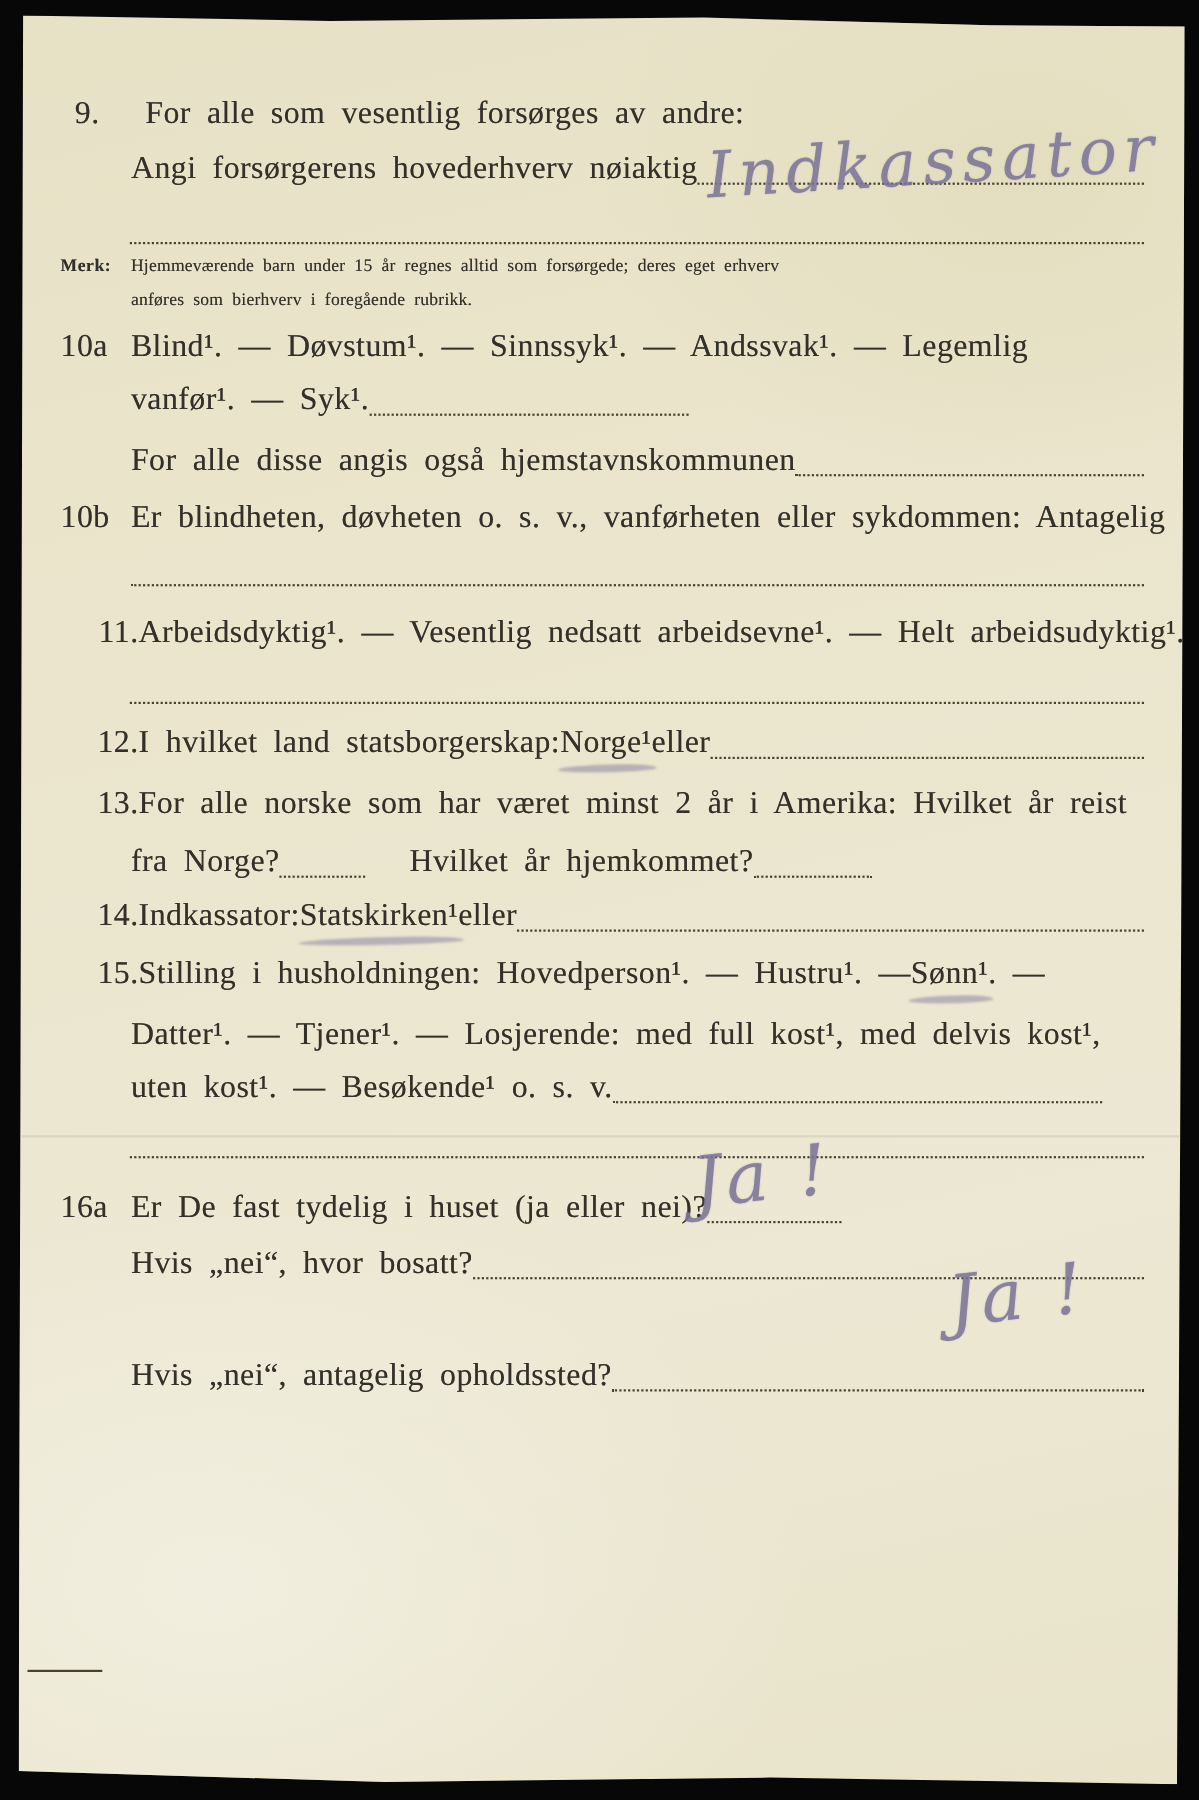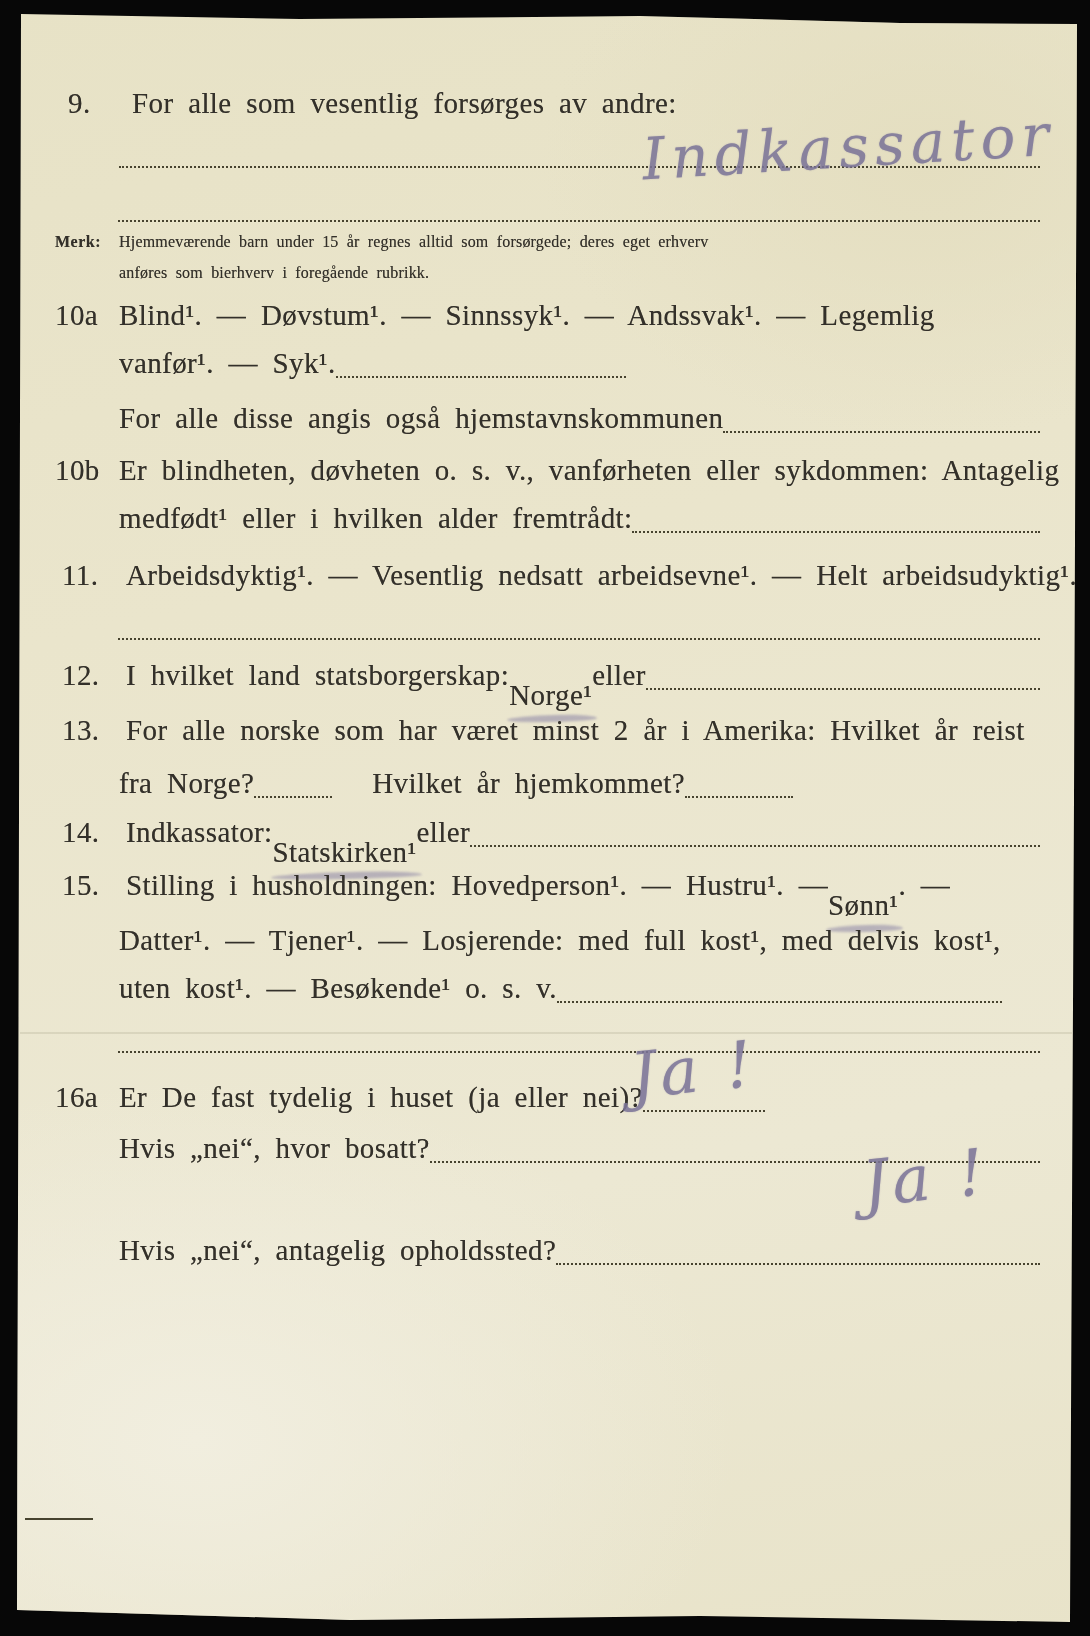--- a/index.html
+++ b/index.html
@@ -20,38 +20,38 @@
   .crease{position:absolute;left:20px;right:18px;height:2px;background:#9c957c;opacity:.22;}
 
   .row{
     position:absolute;left:55px;right:50px;
     display:flex;align-items:flex-start;
     font-size:29px;line-height:36px;color:#33302a;
     letter-spacing:.4px;word-spacing:7px;white-space:nowrap;
     text-shadow:0 0 .6px rgba(40,38,30,.55);
   }
   .num{flex:none;width:64px;}
-  .pad1{padding-left:7px;}
+  .pad1{padding-left:7px;text-align:right;}
   .pad2{padding-left:13px;}
   .indent{padding-left:64px;}
   .txt{flex:none;}
   .leader{flex:1 1 auto;height:31px;border-bottom:2px dotted #47432f;min-width:0;}
   .leader.w290{flex:none;width:290px;}
   .leader.w80{flex:none;width:78px;}
   .leader.w110{flex:none;width:108px;}
   .leader.w125{flex:none;width:122px;}
   .leader.mr40{margin-right:38px;}
   .gap40{flex:none;width:40px;}
   .sep{position:absolute;left:118px;right:50px;border-top:2px dotted #47432f;}
 
   .merk{font-size:16px;line-height:31px;word-spacing:4px;letter-spacing:.2px;}
   .merk .num{font-weight:bold;width:64px;letter-spacing:.5px;}
   .merk-text{white-space:normal;}
 
-  .pu{position:relative;margin-top:20px;}
+  .pu{position:relative;}
   .pu::after{
     content:"";position:absolute;left:-2px;right:-5px;bottom:-9px;height:7px;
     background:#8c85a6;opacity:.55;border-radius:60% 40% 50% 50%/60% 60% 40% 40%;
     transform:rotate(-1.2deg);filter:blur(1.1px);
   }
 
   .hand{
     position:absolute;color:#7c7598;opacity:.88;
     font-family:"DejaVu Serif",serif;font-style:italic;line-height:1;
     white-space:nowrap;text-shadow:0 0 1.5px rgba(124,117,152,.5);
@@ -73,20 +73,21 @@
 <body>
 
 <div class="scan">
   <div class="paper">
 
     <div class="row" style="top:85px">
       <span class="num pad2">9.</span>
       <span class="txt">For alle som vesentlig forsørges av andre:</span>
     </div>
     <div class="row indent" style="top:135px">
+      <span class="txt">Angi forsørgerens hovederhverv nøiaktig</span>
       <span class="leader"></span>
     </div>
 
     <div class="sep" style="top:220px"></div>
 
     <div class="row merk" style="top:226px;white-space:normal;">
       <span class="num">Merk:</span>
       <span class="merk-text"><span>Hjemmeværende barn under 15 år regnes alltid som forsørgede; deres eget erhverv</span><br><span>anføres som bierhverv i foregående rubrikk.</span></span>
     </div>
 
@@ -101,21 +102,20 @@
     <div class="row indent" style="top:400px">
       <span class="txt">For alle disse angis også hjemstavnskommunen</span>
       <span class="leader"></span>
     </div>
 
     <div class="row" style="top:452px">
       <span class="num">10b</span>
       <span class="txt">Er blindheten, døvheten o. s. v., vanførheten eller sykdommen: Antagelig</span>
     </div>
     <div class="row indent" style="top:500px">
-      <span class="txt">medfødt¹ eller i hvilken alder fremtrådt:</span>
       <span class="leader"></span>
     </div>
 
     <div class="row" style="top:557px">
       <span class="num pad1">11.</span>
       <span class="txt">Arbeidsdyktig¹. — Vesentlig nedsatt arbeidsevne¹. — Helt arbeidsudyktig¹.</span>
     </div>
 
     <div class="sep" style="top:638px"></div>
 

